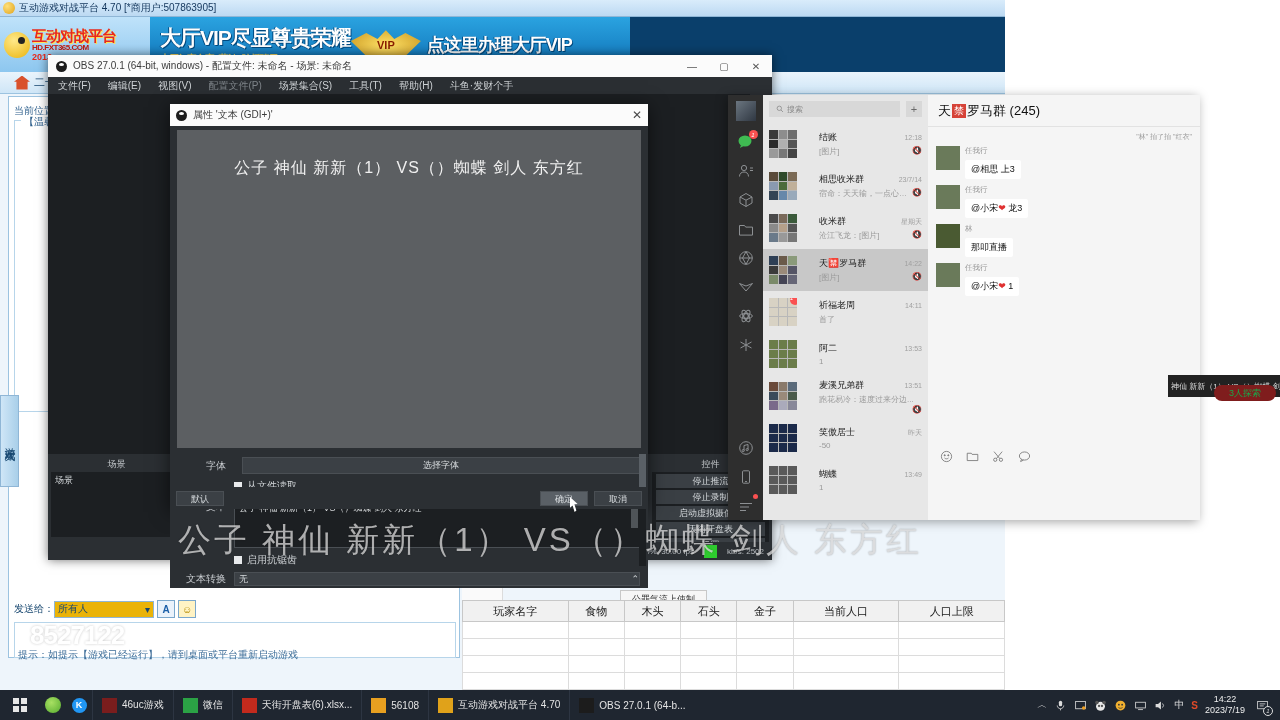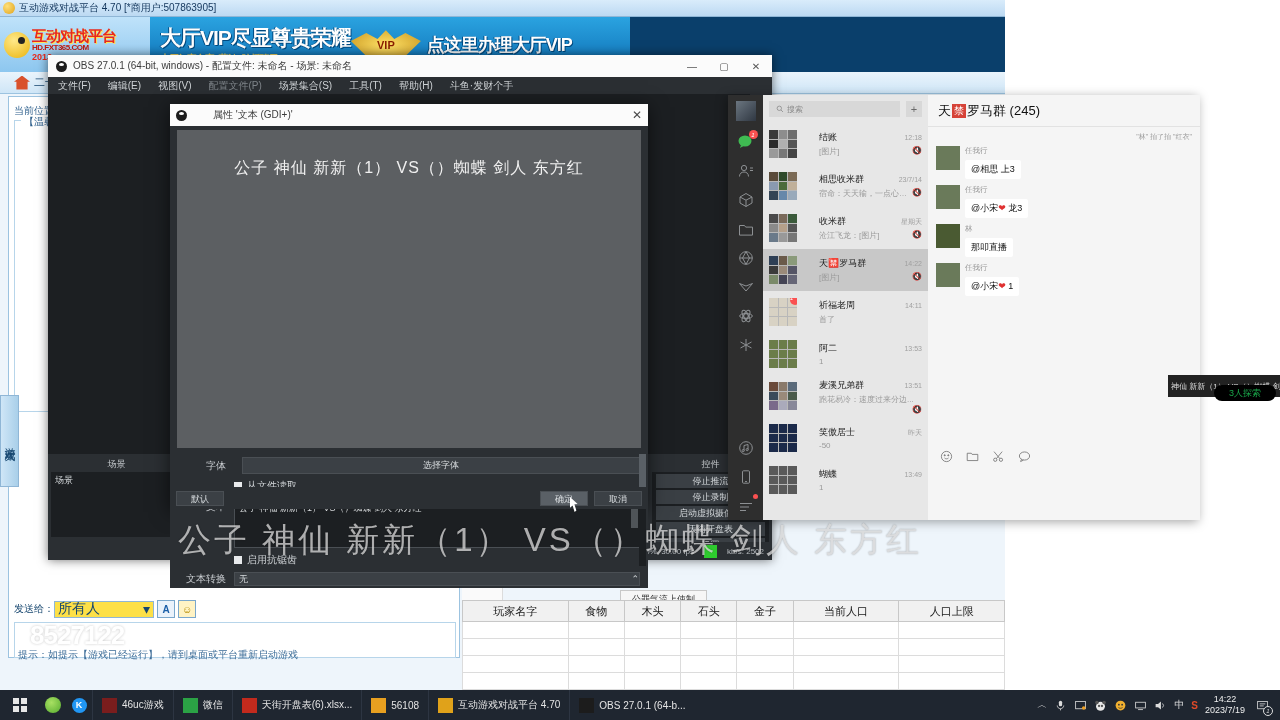--- a/index.html
+++ b/index.html
@@ -43,22 +43,22 @@
     display:flex;align-items:center;font-size:11px;color:#14456f;padding-left:14px;box-sizing:border-box;}
   #homeicon{width:16px;height:14px;background:#d9512c;margin-right:4px;
     clip-path:polygon(50% 0,100% 45%,85% 45%,85% 100%,15% 100%,15% 45%,0 45%);}
   #lobby-body{left:8px;top:96px;width:450px;height:560px;background:#ffffff;border:1px solid #9cc3e0;}
   #lobby-curr{left:14px;top:104px;font-size:10px;color:#2d5f8c;}
   #lobby-roombox{left:14px;top:120px;width:430px;height:290px;background:#fff;border:1px solid #b7d5ea;}
   #lobby-roombox .lbl{position:absolute;left:6px;top:-6px;background:#fff;font-size:10px;color:#2d5f8c;padding:0 3px;}
   #chatlog{left:48px;top:418px;width:400px;height:130px;background:#fff;border:1px solid #b7d5ea;
     font-size:9px;color:#3b3b3b;padding:2px 4px;box-sizing:border-box;overflow:hidden;line-height:12px;}
   #sendrow{left:14px;top:598px;width:440px;height:22px;display:flex;align-items:center;font-size:10px;color:#16466f;}
-  #sendsel{width:100px;height:17px;background:#fde047;border:1px solid #8fb6d6;
-    display:flex;align-items:center;justify-content:space-between;padding:0 3px;box-sizing:border-box;font-size:14px;}
+  #sendsel{width:100px;height:17px;background:#eab308;border:1px solid #8fb6d6;
+    display:flex;align-items:center;justify-content:space-between;padding:0 3px;box-sizing:border-box;font-size:10px;}
   .sq{width:16px;height:16px;border:1px solid #7aa7cc;margin-left:3px;display:flex;align-items:center;justify-content:center;font-size:10px;font-weight:bold;}
   #inputbox{left:14px;top:622px;width:440px;height:34px;background:#fff;border:1px solid #b7d5ea;}
   #tipline{left:18px;top:648px;font-size:10px;color:#3e6e99;}
   #lobby-vert{left:0px;top:395px;width:17px;height:90px;
     background:linear-gradient(90deg,#cfe6f7,#a9cfe9);border:1px solid #8fb6d6;
     writing-mode:vertical-rl;text-orientation:upright;font-size:11px;color:#14456f;
     display:flex;align-items:center;justify-content:center;letter-spacing:1px;}
   #watermark{left:30px;top:620px;font-size:26px;font-weight:bold;color:#ffffff;
     opacity:.85;text-shadow:0 0 3px rgba(0,0,0,.25);letter-spacing:-1px;}
 
@@ -109,21 +109,21 @@
   #audiomix .lbl{font-size:8px;color:#cfd3d6;padding-left:4px;}
   #audiomix .blue{height:3px;margin:3px 4px 0;background:#2d6fc0;}
 
   
   #obs-rightcol{position:absolute;right:0;top:39px;width:22px;height:360px;background:#2b2f33;}
 
   
   #props{left:170px;top:104px;width:478px;height:405px;background:#2b2f33;
     box-shadow:0 3px 18px rgba(0,0,0,.6);}
   #props-title{height:22px;background:#fbfbfb;display:flex;align-items:center;
-    font-size:10px;color:#3c3c3c;padding:0 6px;box-sizing:border-box;gap:20px;}
+    font-size:10px;color:#3c3c3c;padding:0 6px;box-sizing:border-box;}
   #props-title .dot{width:11px;height:11px;border-radius:50%;background:#1c1c1c;margin-right:6px;position:relative;}
   #props-title .dot:after{content:"";position:absolute;left:3px;top:2px;width:5px;height:3px;border-radius:50%;background:#fff;}
   #props-close{margin-left:auto;font-size:12px;color:#4a4a4a;cursor:pointer;}
   #props-prev{position:absolute;left:7px;top:26px;width:464px;height:318px;background:#5c5f62;}
   #props-prevtext{position:absolute;left:0;right:0;top:28px;text-align:center;
     font-size:16px;color:#f0f0f0;letter-spacing:1px;}
   #props-form{position:absolute;left:0;top:350px;width:478px;height:134px;background:#2b2f33;}
   .frow{display:flex;align-items:center;margin:0 8px 5px 8px;font-size:10px;color:#cfd3d6;}
   .flab{width:48px;text-align:right;padding-right:8px;flex:0 0 auto;color:#c9cdd1;}
   #fontbox{width:196px;height:30px;background:#1c1f22;border:1px solid #4a4f54;
@@ -199,21 +199,21 @@
   #wc-tools svg{width:13px;height:13px;}
   #wc-input{height:52px;}
 
   
   #overlay-big{left:0;top:518px;width:1100px;text-align:center;
     font-size:33px;color:#d6d6d6;opacity:.78;letter-spacing:3px;
     text-shadow:0 0 2px rgba(0,0,0,.4);pointer-events:none;}
   #overlay-strip{left:1168px;top:375px;width:112px;height:22px;background:#222;
     color:#ddd;font-size:8px;display:flex;align-items:center;padding-left:3px;box-sizing:border-box;
     overflow:hidden;white-space:nowrap;}
-  #overlay-pill{left:1214px;top:385px;height:16px;background:#000000;border-radius:8px;
+  #overlay-pill{left:1214px;top:385px;height:16px;background:#7f1d1d;border-radius:8px;
     display:flex;align-items:center;padding:0 15px;font-size:9px;color:#19a84a;white-space:nowrap;}
 
   
   #taskbar{left:0;bottom:0;width:1280px;height:30px;background:#1f2630;display:flex;align-items:center;}
   #startbtn{width:40px;height:30px;display:flex;align-items:center;justify-content:center;}
   #startbtn .w{width:14px;height:14px;display:grid;grid-template-columns:1fr 1fr;
     grid-template-rows:1fr 1fr;gap:1.5px;}
   #startbtn .w i{background:#e6e6e6;display:block;}
   .quick{width:26px;height:30px;display:flex;align-items:center;justify-content:center;}
   .tbitem{height:30px;display:flex;align-items:center;gap:5px;padding:0 9px;box-sizing:border-box;

